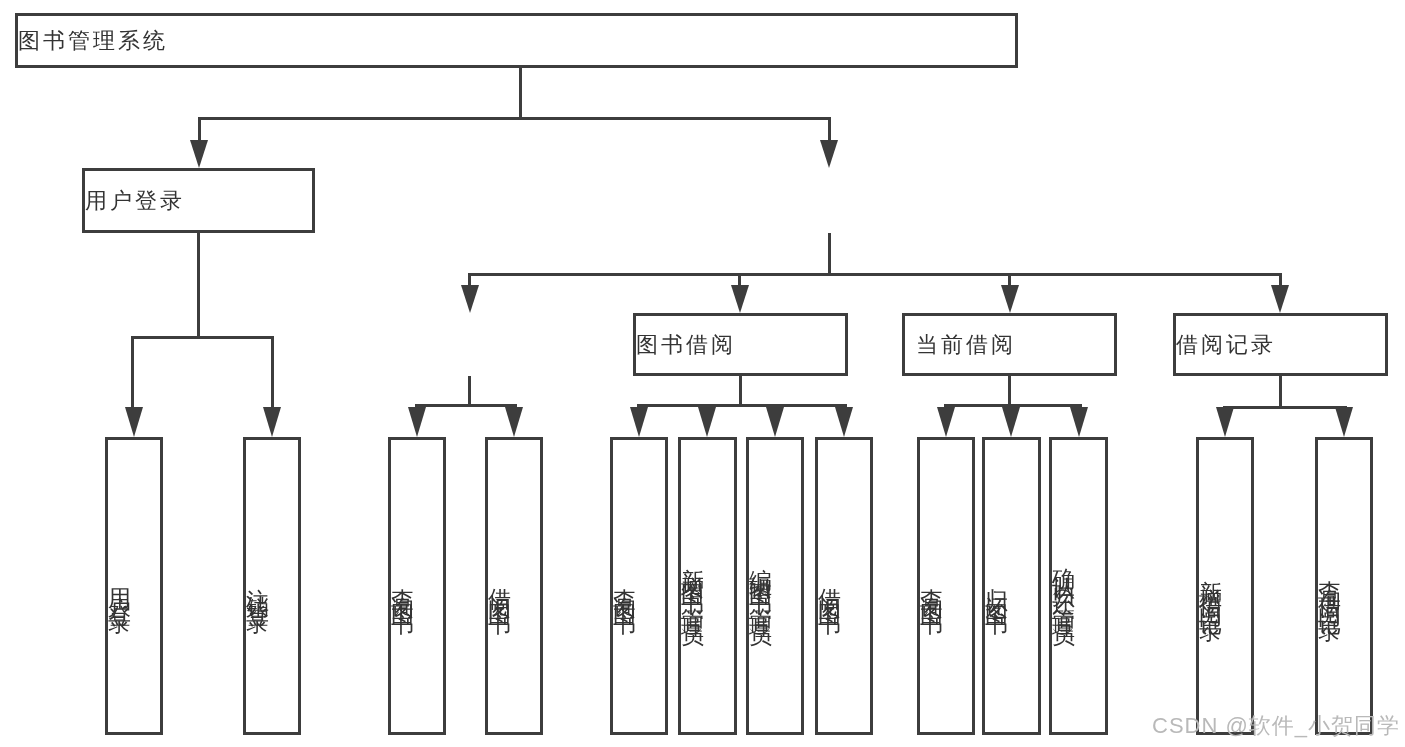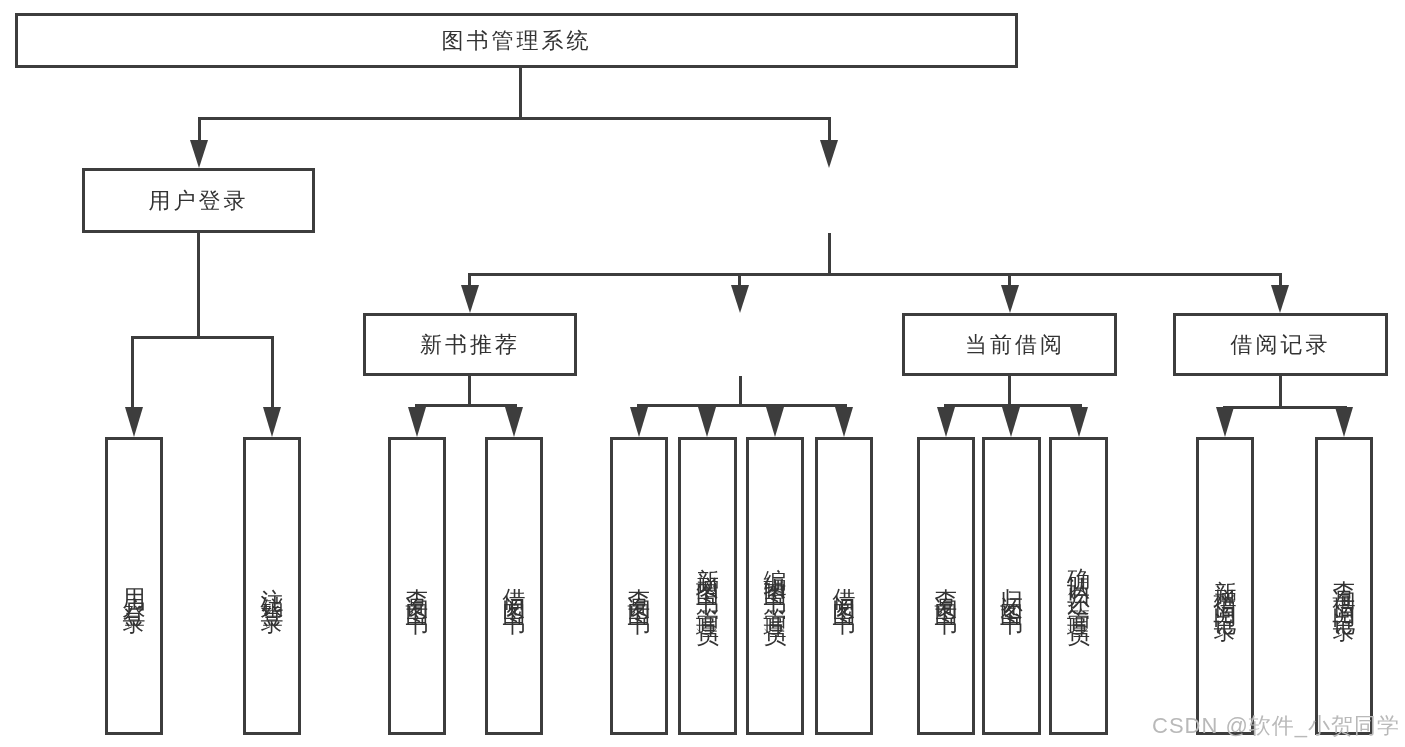--- a/index.html
+++ b/index.html
@@ -10,21 +10,21 @@
   }
   *{margin:0;padding:0;box-sizing:border-box;}
   html,body{background:var(--bg);}
   body{
     font-family:"Liberation Sans","DejaVu Sans",sans-serif;
     width:1405px;height:747px;position:relative;overflow:hidden;
   }
   .stage{position:absolute;left:0;top:0;width:1405px;height:747px;}
   .box{
     position:absolute;background:#fff;border:3px solid var(--line);
-    display:flex;align-items:center;justify-content:center;
+    display:flex;align-items:center;
     color:var(--text);
   }
   .hlabel{font-size:22px;letter-spacing:3px;white-space:nowrap;}
   .vbox{top:437px;height:298px;}
   .vlabel{
     writing-mode:vertical-rl;text-orientation:mixed;
     font-size:23px;letter-spacing:8px;line-height:1;
     color:var(--text);
   }
   .ln{position:absolute;display:block;background:var(--line);}
@@ -45,22 +45,22 @@
 <div class="stage">
 
   <div class="box" style="left:15px;top:13px;width:1003px;height:55px;">
     <span class="hlabel">图书管理系统</span>
   </div>
 
   <div class="box" style="left:82px;top:168px;width:233px;height:65px;">
     <span class="hlabel">用户登录</span>
   </div>
 
-  <div class="box" style="left:363px;top:313px;width:214px;height:63px;">
-    <span class="hlabel">新书推荐</span>
+  <div class="box" style="left:633px;top:313px;width:215px;height:63px;">
+    <span class="hlabel">图书借阅</span>
   </div>
   <div class="box" style="left:902px;top:313px;width:215px;height:63px;padding-left:11px;">
     <span class="hlabel">当前借阅</span>
   </div>
   <div class="box" style="left:1173px;top:313px;width:215px;height:63px;">
     <span class="hlabel">借阅记录</span>
   </div>
 
   <div class="box vbox" style="left:105px;width:58px;">
     <span class="vlabel">用户登录</span>

